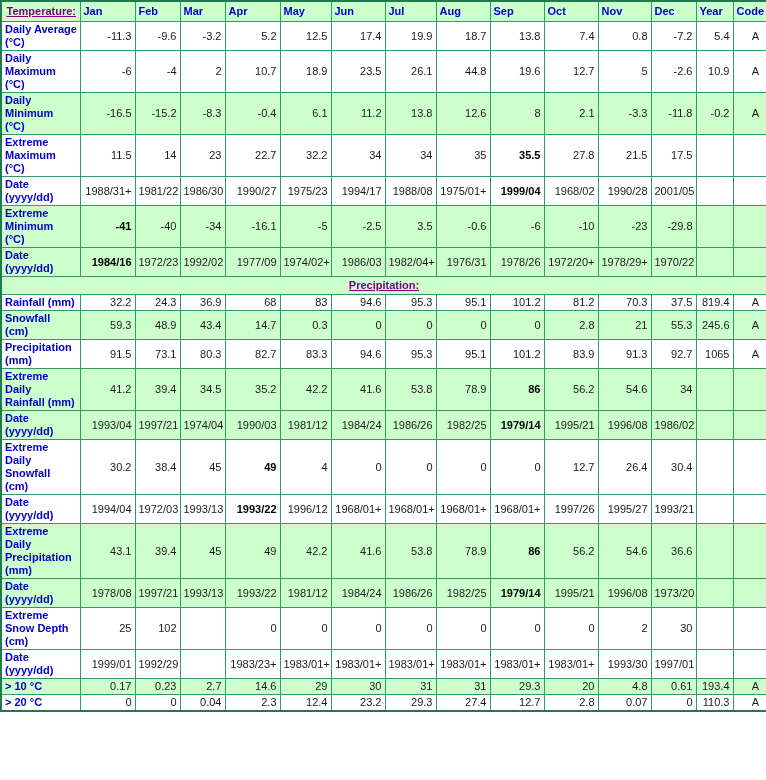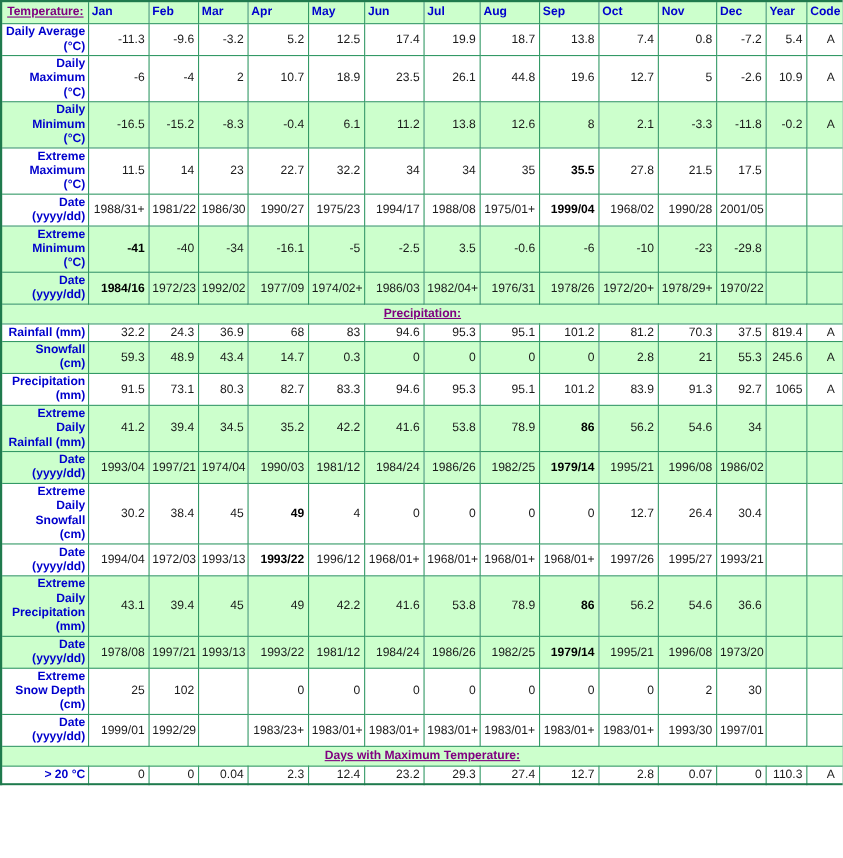--- a/index.html
+++ b/index.html
@@ -17,21 +17,21 @@
     padding:1px 3px;
     vertical-align:middle;
     overflow:hidden;
     line-height:13px;
   }
   tr.g td, tr.g th{background:#CCFFCC;}
   tr.w td, tr.w th{background:#FFFFFF;}
   .label{
     color:#0000CC;
     font-weight:bold;
-    text-align:right;
+    text-align:left;
     white-space:pre-line;
     padding:1px 2px 1px 3px;
   }
   .mon{
     color:#0000CC;
     font-weight:bold;
     text-align:left;
     height:17px;
   }
   .sec{
@@ -415,21 +415,35 @@
         <td class="val">1983/01+</td>
         <td class="val">1983/01+</td>
         <td class="val">1983/01+</td>
         <td class="val">1983/01+</td>
         <td class="val">1993/30</td>
         <td class="val">1997/01</td>
         <td class="val"></td>
         <td class="val code"></td>
       </tr>
       <tr class="g">
-        <td class="sec" colspan="15">Days with Maximum Temperature:</td>
+        <td class="label">&gt; 10 °C</td>
+        <td class="val">0.17</td>
+        <td class="val">0.23</td>
+        <td class="val">2.7</td>
+        <td class="val">14.6</td>
+        <td class="val">29</td>
+        <td class="val">30</td>
+        <td class="val">31</td>
+        <td class="val">31</td>
+        <td class="val">29.3</td>
+        <td class="val">20</td>
+        <td class="val">4.8</td>
+        <td class="val">0.61</td>
+        <td class="val">193.4</td>
+        <td class="val code">A</td>
       </tr>
       <tr class="w">
         <td class="label">&gt; 20 °C</td>
         <td class="val">0</td>
         <td class="val">0</td>
         <td class="val">0.04</td>
         <td class="val">2.3</td>
         <td class="val">12.4</td>
         <td class="val">23.2</td>
         <td class="val">29.3</td>

